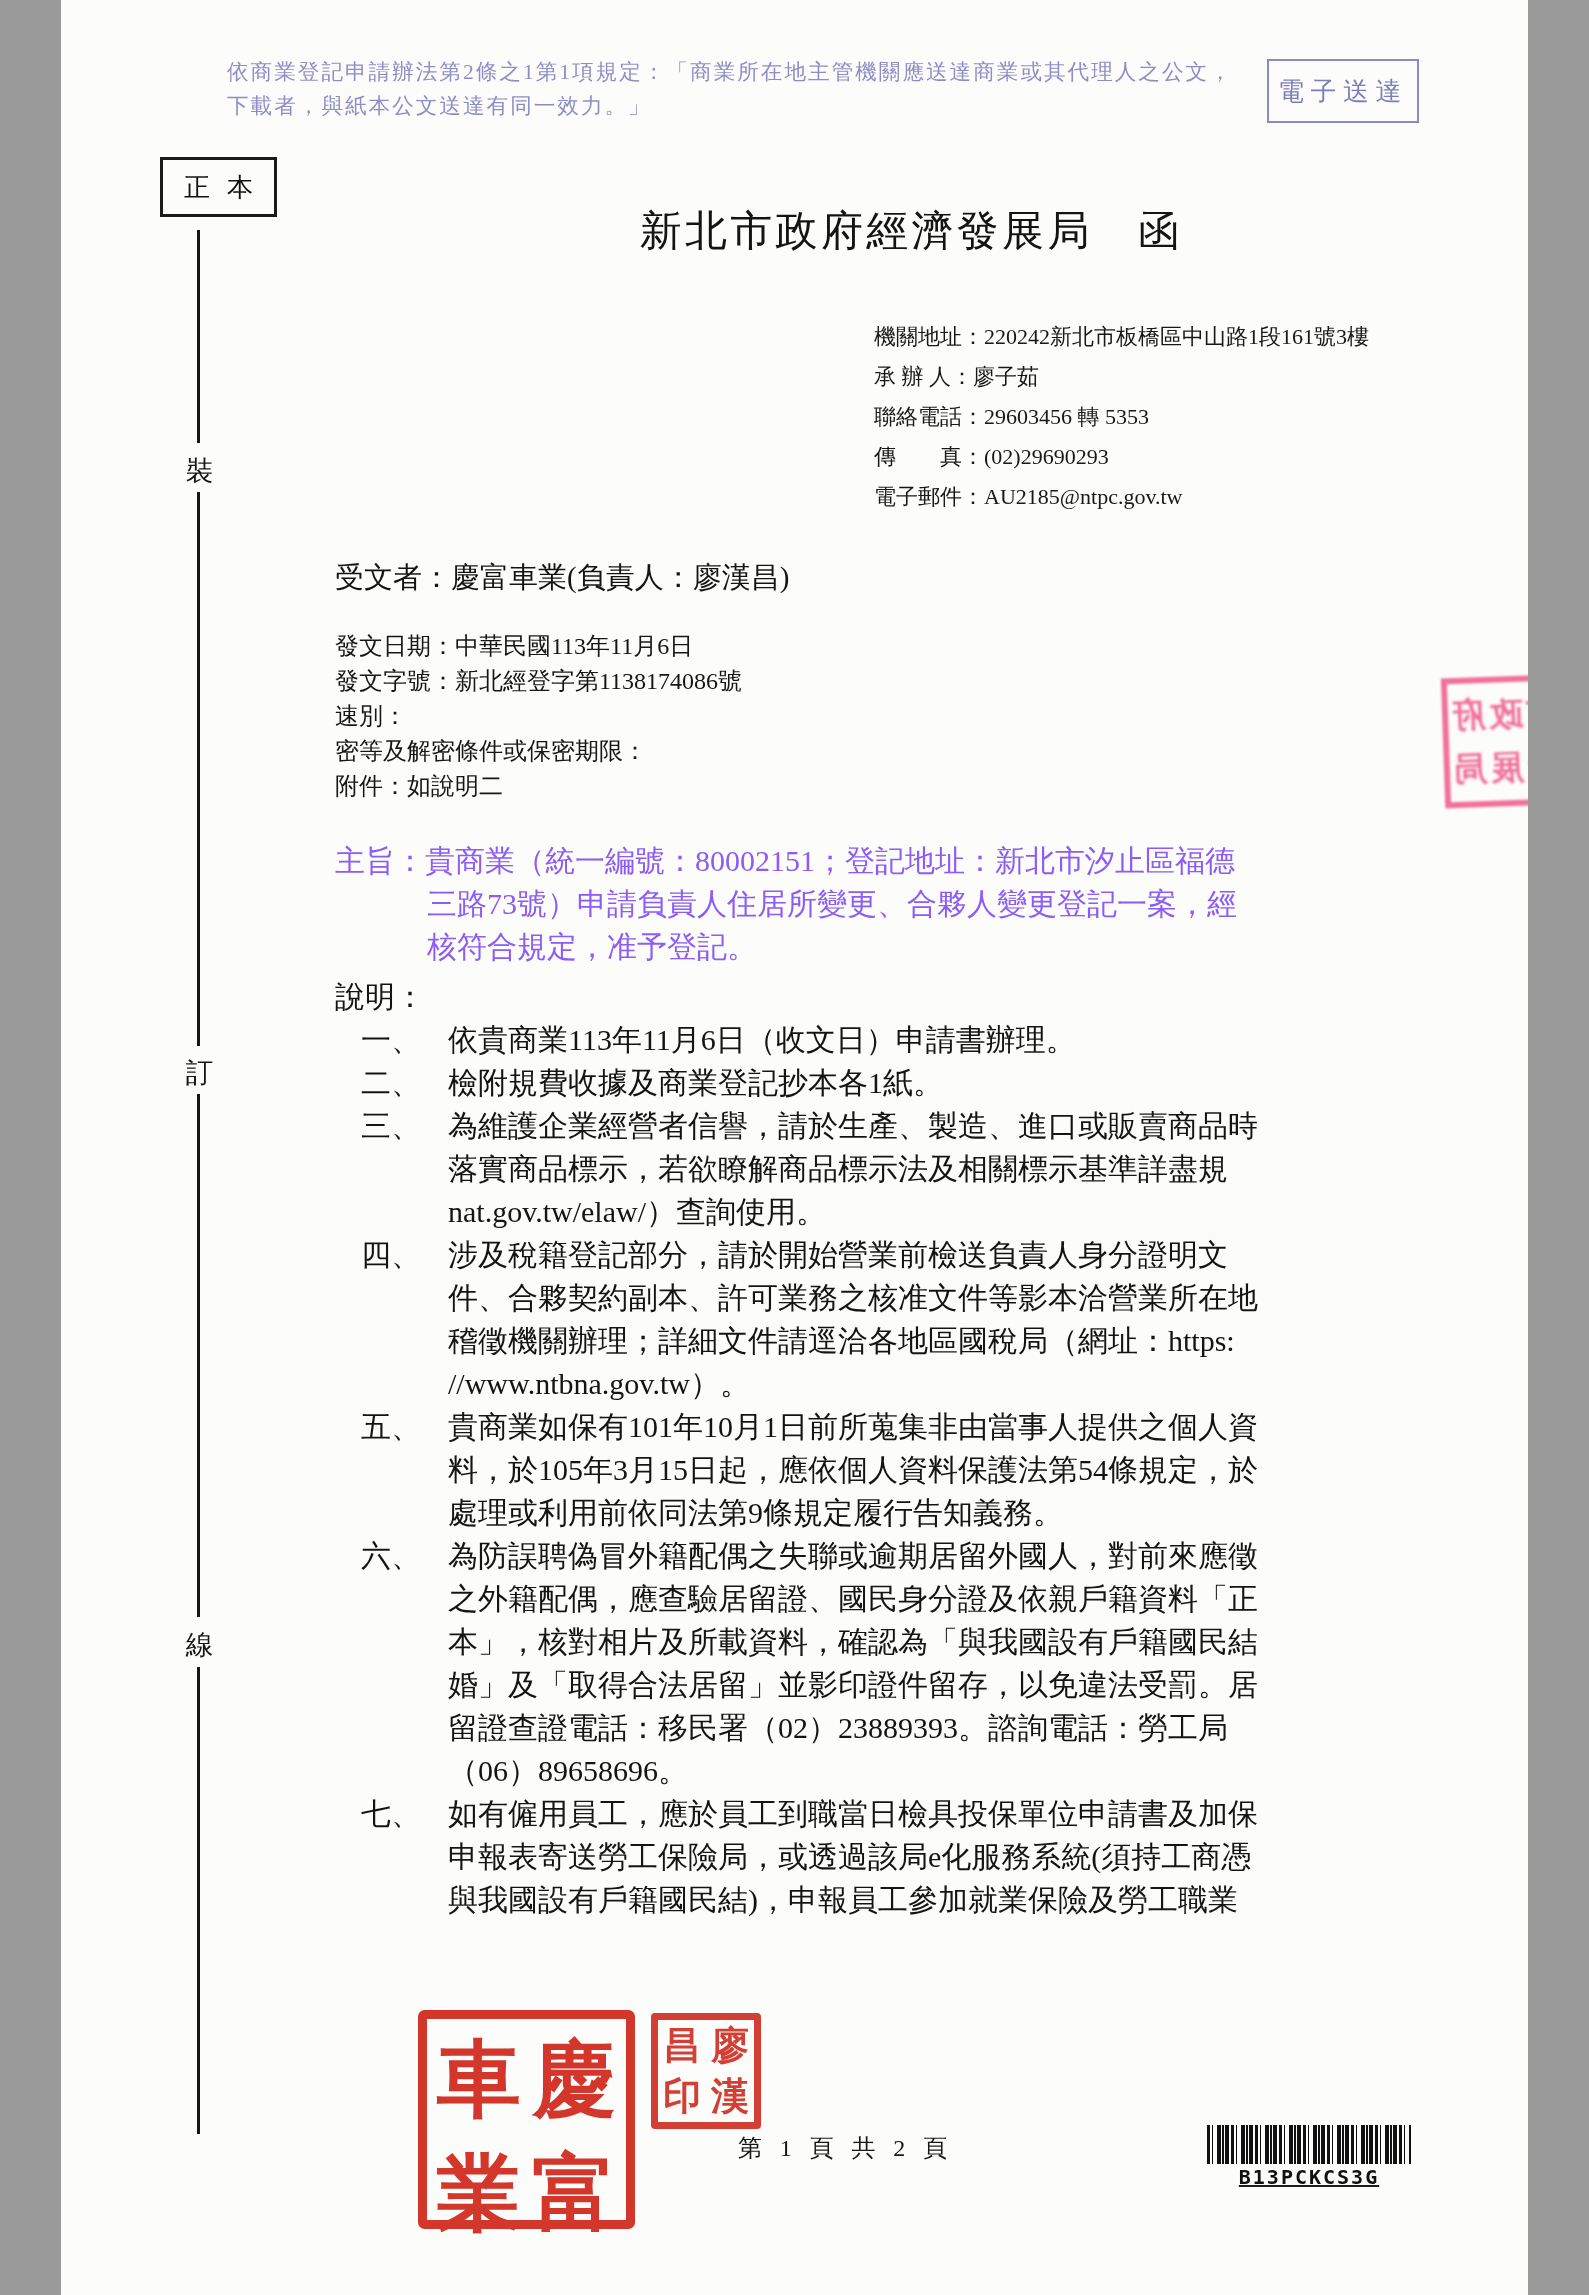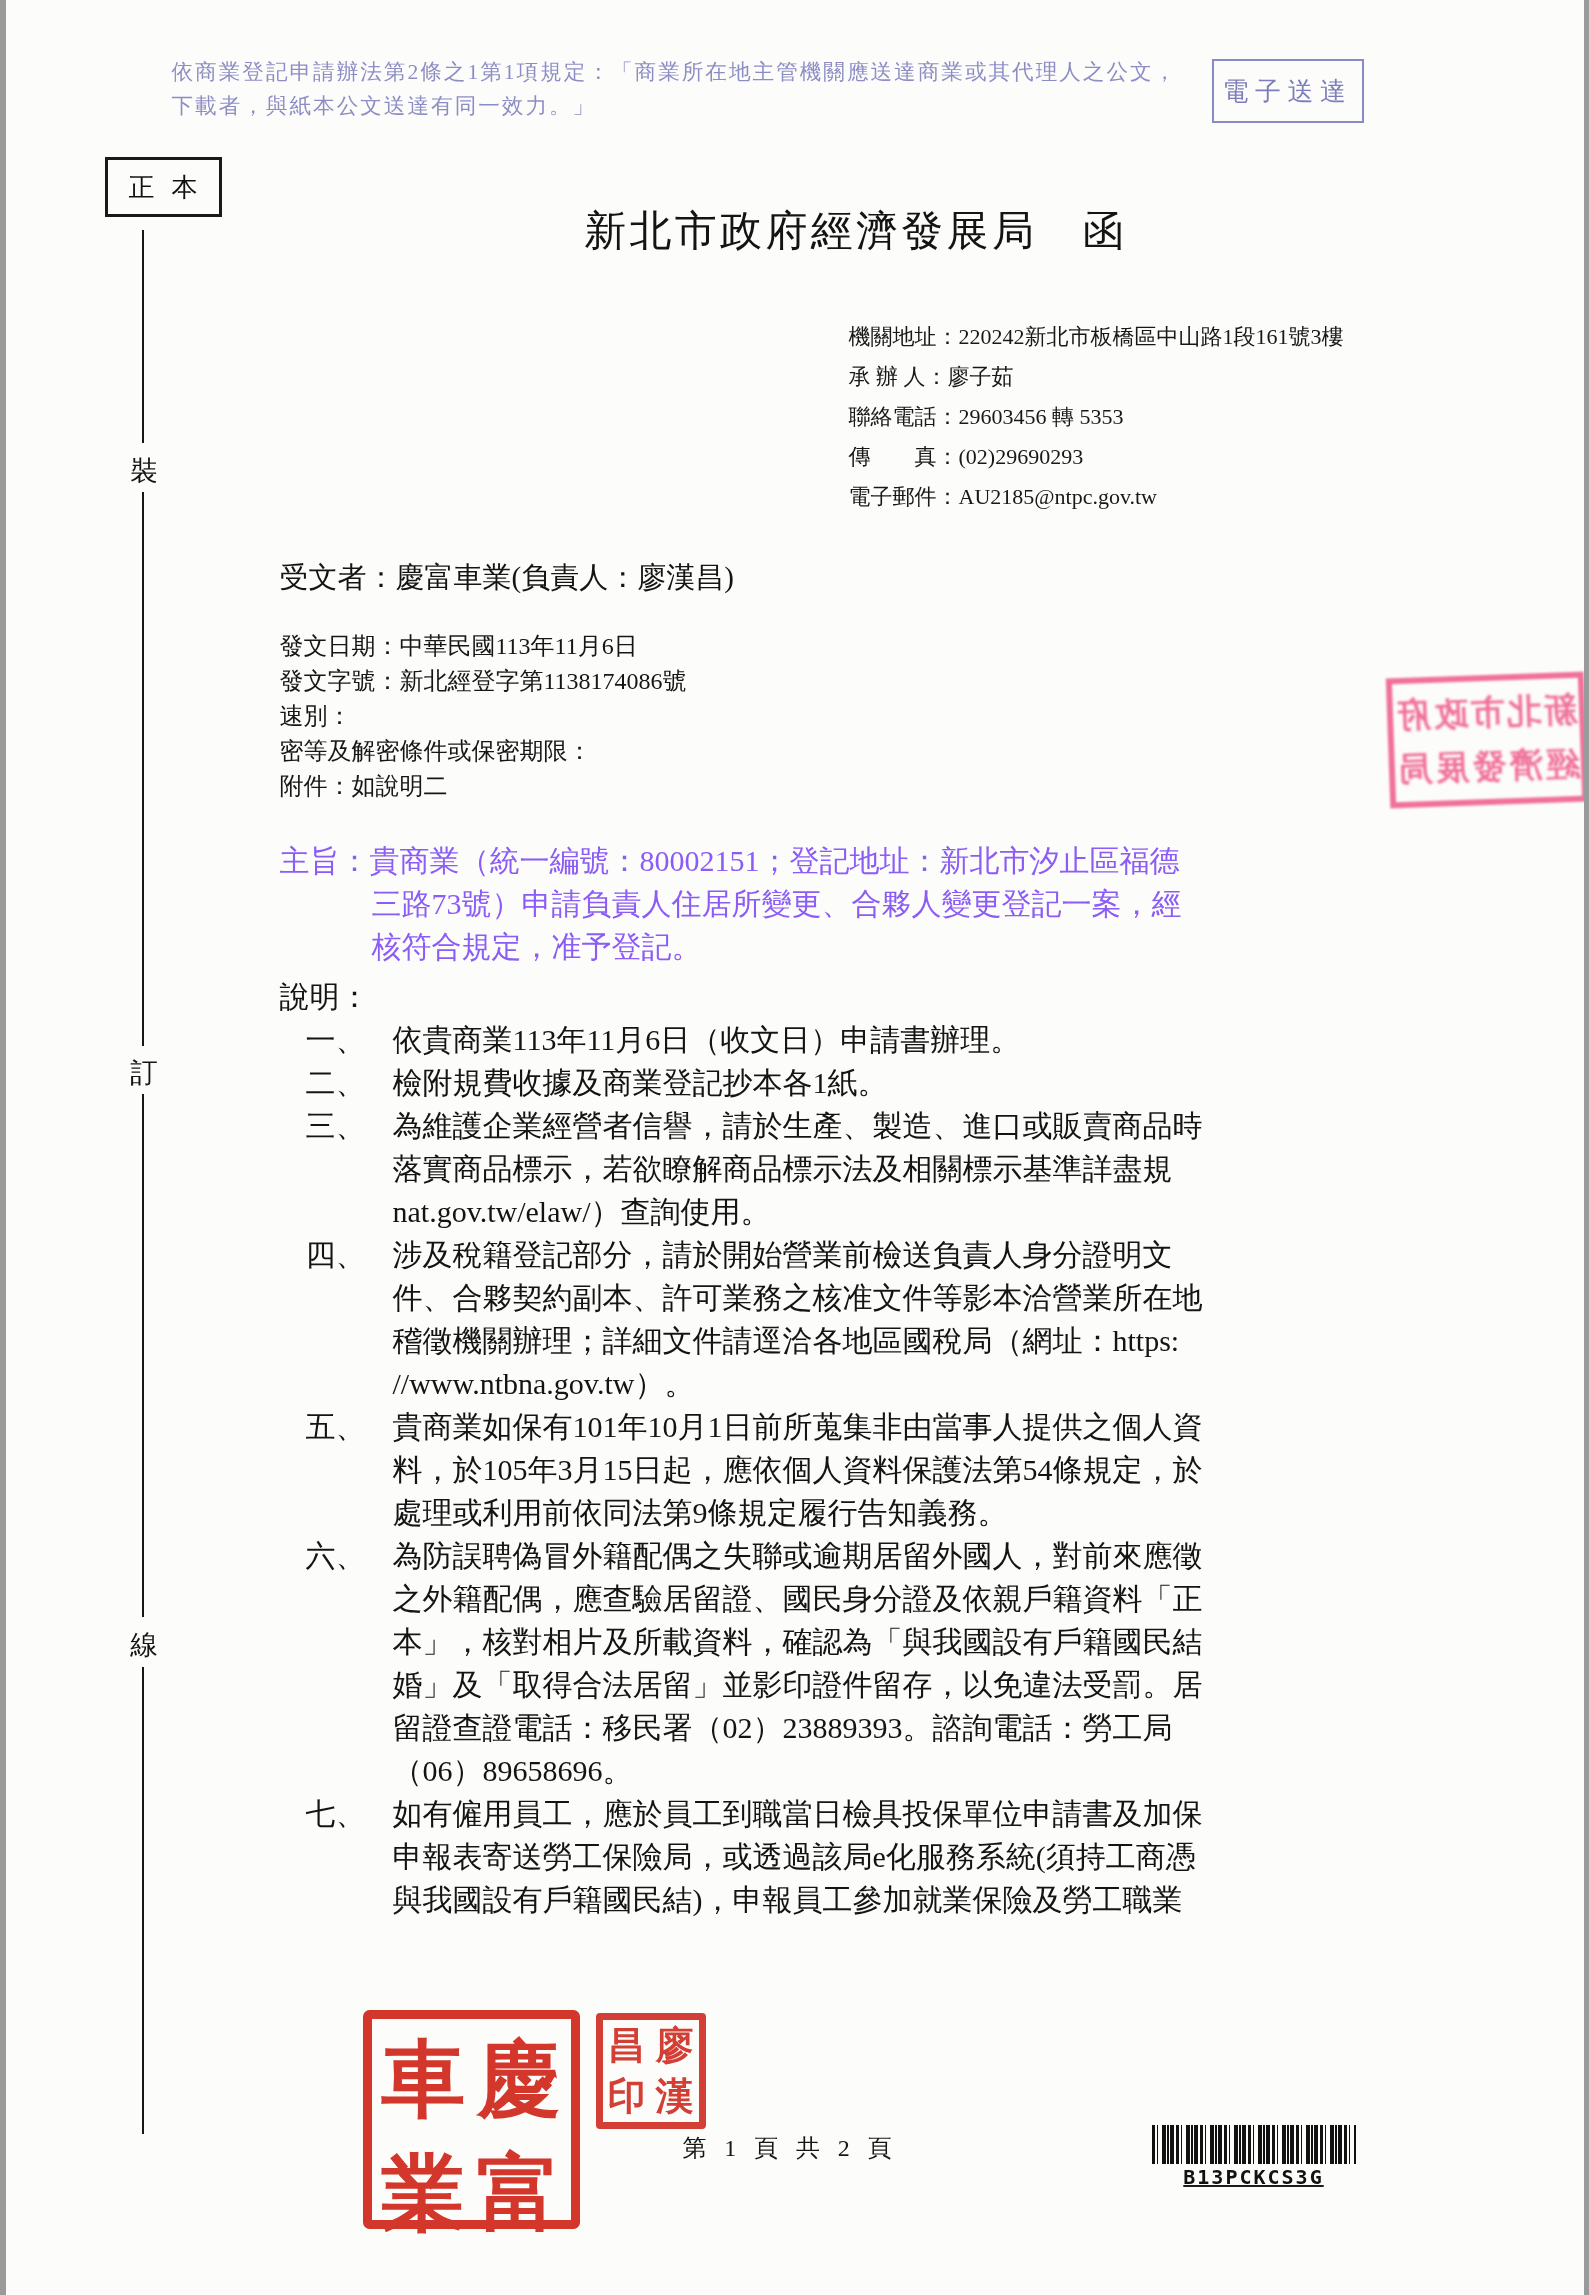--- a/index.html
+++ b/index.html
@@ -1,18 +1,18 @@
 <!DOCTYPE html>
 <html style="font-size:10.5px"><head>
 <meta charset="utf-8">
 <style>
   html,body{margin:0;padding:0;background:#9a9a9a;}
   .page{
     position:relative;
-    width:1578px;height:2295px;
+    width:1467px;height:2295px;
     margin:0 auto;
     background:#fcfcfa;
     overflow:hidden;
     font-family:"Liberation Serif","DejaVu Serif",serif;
     color:#1c1c1c;
   }
   .abs{position:absolute;}
   
   .top-note{left:166px;top:55px;width:1152px;color:#8282c0;opacity:.9;}
   .top-note .nline{font-size:21.6px;line-height:34px;letter-spacing:2px;white-space:nowrap;}
@@ -32,21 +32,21 @@
     font-size:26px;letter-spacing:17px;text-indent:17px;color:#111;
   }
   .title{
     left:327px;top:203px;width:1047px;text-align:center;
     font-size:42px;letter-spacing:3.3px;color:#141414;white-space:nowrap;
   }
   
   .bindline{left:136px;width:2.6px;background:#161616;}
   .bindchar{left:120px;width:37px;text-align:center;font-size:27.5px;color:#141414;}
   
-  .contact{left:843px;top:317px;font-family:Liberation Serif, serif;}
+  .contact{left:813px;top:317px;font-family:Liberation Serif, serif;}
   .contact .cline{font-size:22px;line-height:40px;white-space:nowrap;color:#181818;}
   .recipient{left:274px;top:558px;font-size:29px;white-space:nowrap;color:#141414;}
   .meta{left:274px;top:629px;}
   .meta .mline{font-size:24px;line-height:35px;white-space:nowrap;color:#161616;}
   
   .subject{left:274px;top:839px;width:1152px;}
   .subject .sline{font-size:30px;line-height:43px;white-space:nowrap;color:#8b5cf6;}
   .subject .cont{padding-left:92px;}
   .explain{left:274px;top:975px;font-size:30px;line-height:43px;color:#141414;}
   

